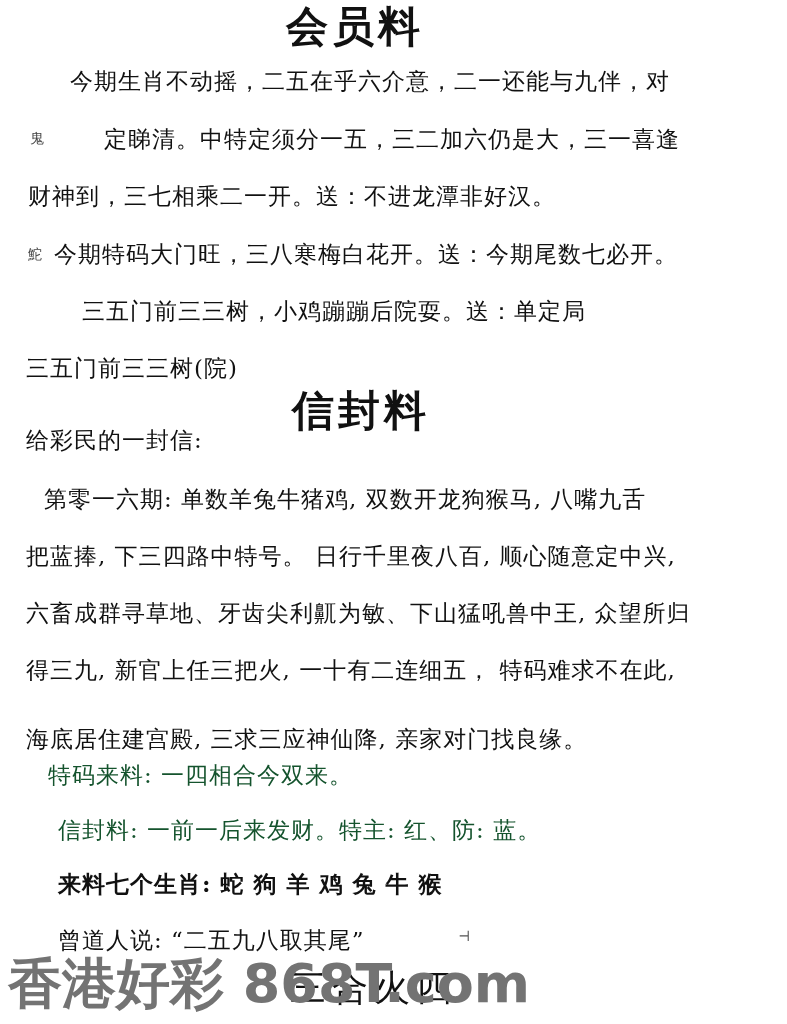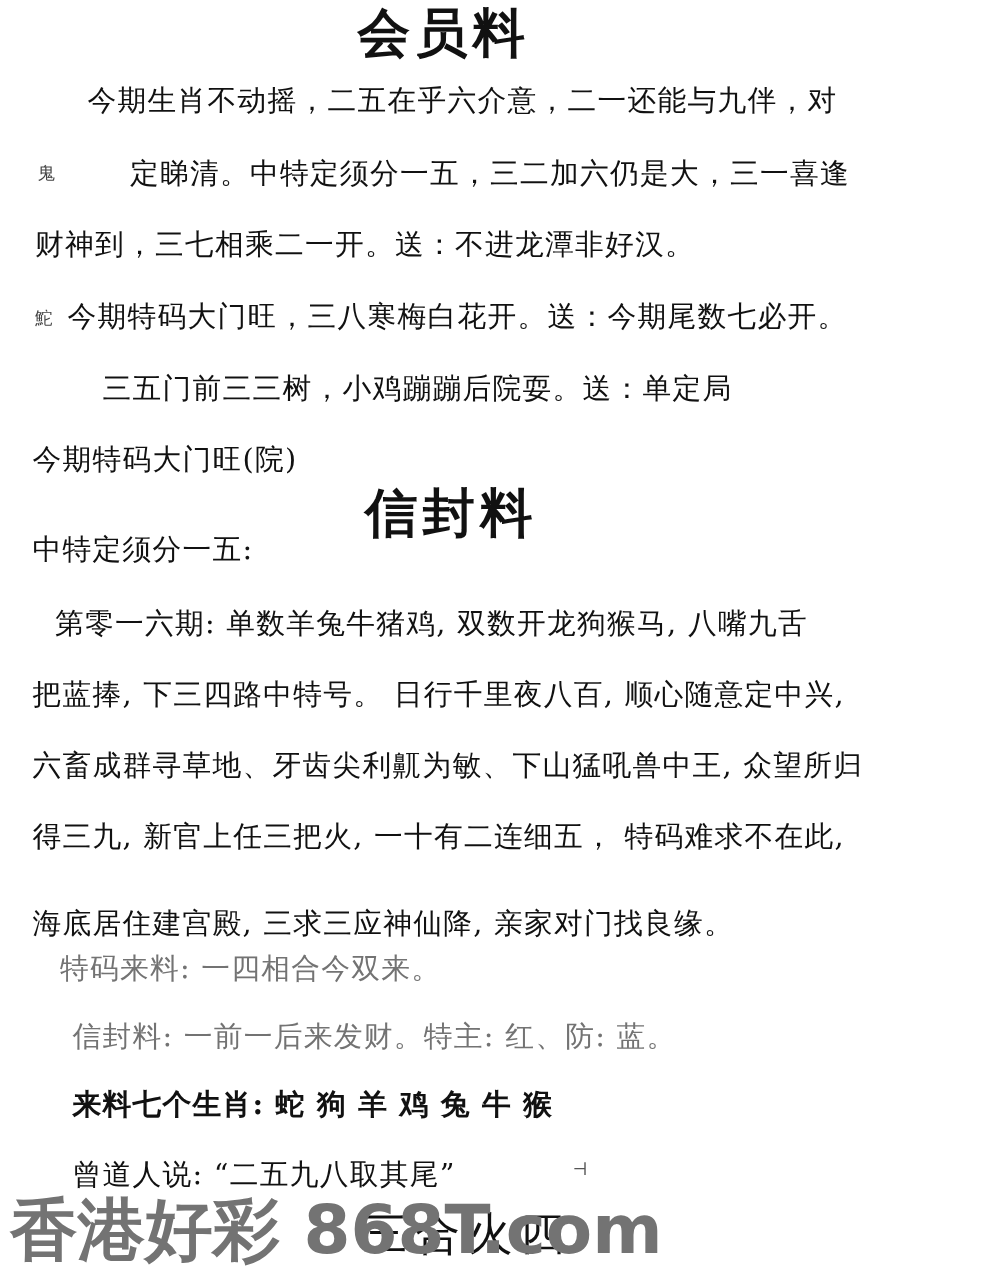--- a/index.html
+++ b/index.html
@@ -11,21 +11,21 @@
     .line {
       position: absolute; white-space: nowrap; font-size: 23px; line-height: 30px;
       letter-spacing: 1px;
     }
     .title {
       position: absolute; white-space: nowrap; font-weight: bold;
       font-size: 42px; line-height: 50px; letter-spacing: 4px;
       font-family: "DejaVu Sans", "Liberation Sans", sans-serif;
     }
     .bold { font-weight: normal; }
-    .light { color: #737373; }
+    .light { color: #14532d; }
     .frag { position: absolute; font-size: 14px; color: #444; }
     .watermark {
       position: absolute; left: 8px; top: 952px; white-space: nowrap;
       font-family: "DejaVu Sans", "Liberation Sans", sans-serif;
       font-weight: bold; font-size: 54px; line-height: 64px;
       color: #737373; letter-spacing: 0px; z-index: 3;
     }
     .bottom-line {
       position: absolute; left: 290px; top: 966px; font-size: 36px; line-height: 44px;
       white-space: nowrap; letter-spacing: 6px; z-index: 2;
@@ -42,25 +42,25 @@
 <span class="frag" style="left:30px; top:130px;">鬼</span>
 <div class="line bold" style="left:104px; top:124px;">定睇清。中特定须分一五，三二加六仍是大，三一喜逢</div>
 
 <div class="line bold" style="left:28px; top:181px;">财神到，三七相乘二一开。送：不进龙潭非好汉。</div>
 
 <span class="frag" style="left:28px; top:246px;">鮀</span>
 <div class="line bold" style="left:54px; top:239px;">今期特码大门旺，三八寒梅白花开。送：今期尾数七必开。</div>
 
 <div class="line bold" style="left:82px; top:296px;">三五门前三三树，小鸡蹦蹦后院耍。送：单定局</div>
 
-<div class="line bold" style="left:26px; top:353px;">今期特码大门旺(院)</div>
+<div class="line bold" style="left:26px; top:353px;">三五门前三三树(院)</div>
 
 <div class="title" style="left:292px; top:386px;">信封料</div>
 
-<div class="line bold" style="left:26px; top:425px;">中特定须分一五:</div>
+<div class="line bold" style="left:26px; top:425px;">给彩民的一封信:</div>
 
 <div class="line bold" style="left:44px; top:484px;text-align:right;">第零一六期: 单数羊兔牛猪鸡, 双数开龙狗猴马, 八嘴九舌</div>
 <div class="line" style="left:26px; top:541px;text-align:center;">把蓝捧, 下三四路中特号。 日行千里夜八百, 顺心随意定中兴,</div>
 <div class="line" style="left:26px; top:598px;">六畜成群寻草地、牙齿尖利鼿为敏、下山猛吼兽中王, 众望所归</div>
 <div class="line" style="left:26px; top:655px;">得三九, 新官上任三把火, 一十有二连细五， 特码难求不在此,</div>
 <div class="line" style="left:26px; top:724px;">海底居住建宫殿, 三求三应神仙降, 亲家对门找良缘。</div>
 
 <div class="line light" style="left:48px; top:760px;">特码来料: 一四相合今双来。</div>
 <div class="line light" style="left:58px; top:815px;">信封料: 一前一后来发财。特主: 红、防: 蓝。</div>
 <div class="line" style="left:58px; top:869px;font-weight:bold;">来料七个生肖: 蛇 狗 羊 鸡 兔 牛 猴</div>

